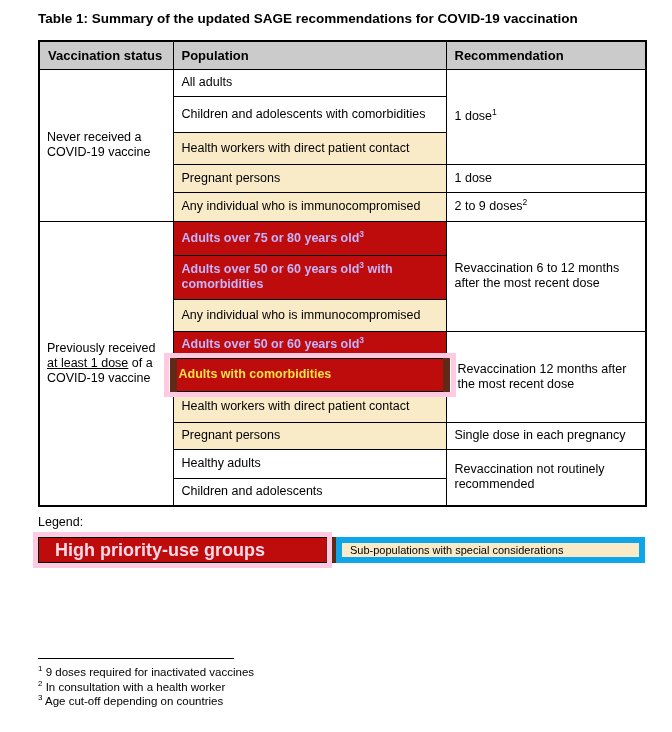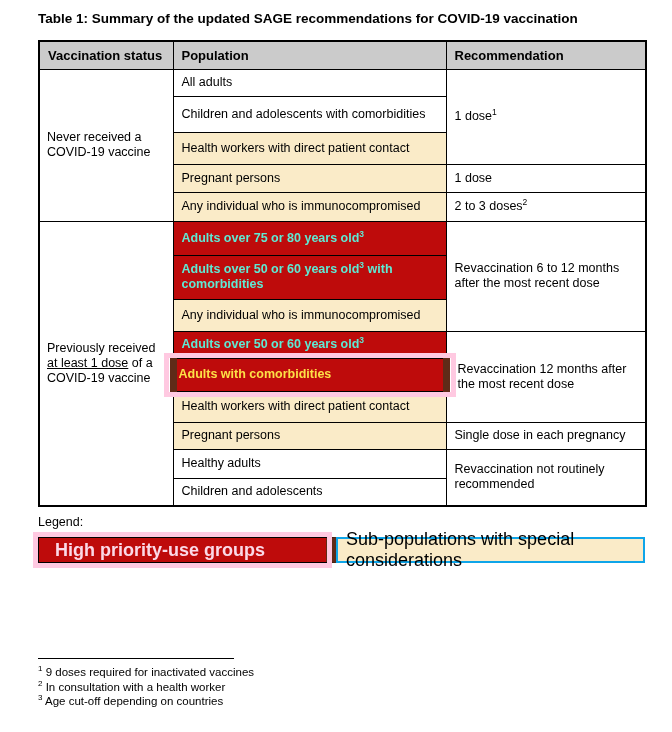--- a/index.html
+++ b/index.html
@@ -17,21 +17,21 @@
   table.sage{
     border-collapse:collapse;table-layout:fixed;width:607px;
     margin-top:13px;border:2px solid #000;
   }
   col.c-status{width:134px;} col.c-pop{width:273px;} col.c-rec{width:200px;}
   th,td{
     border:1px solid #000;font-size:12.5px;line-height:15px;
     vertical-align:middle;text-align:left;padding:2px 4px 2px 8px;
   }
   th{background:var(--header-gray);font-weight:bold;height:28px;font-size:13px;}
-  td.red{background:var(--red);color:#5eead4;font-weight:bold;}
+  td.red{background:var(--red);color:#c4b5fd;font-weight:bold;}
   td.cream{background:var(--cream);}
   td.status-cell{padding-left:7px;}
   sup{font-size:8.5px;line-height:0;}
   td.highlighted{
     position:relative;color:#fde047;
     border-left:7px solid var(--brown);border-right:7px solid var(--brown);
     padding-left:2px;
   }
   td.highlighted::after{
     content:"";position:absolute;top:-6px;bottom:-6px;left:-13px;right:-13px;
@@ -43,22 +43,22 @@
     position:relative;width:298px;height:26px;background:var(--red);
     border:1px solid #000;border-right:10px solid var(--brown);
     color:#fbd9e7;font-weight:bold;font-size:18px;
     display:flex;align-items:center;padding-left:16px;
   }
   .legend-red::after{
     content:"";position:absolute;top:-6px;bottom:-6px;left:-6px;right:-6px;
     border:5px solid var(--pink);pointer-events:none;z-index:5;
   }
   .legend-cream{
-    width:309px;height:26px;background:var(--cream);border:2px solid #0ea5e9;
-    font-size:18px;display:flex;align-items:center;padding-left:8px;
+    width:309px;height:26px;background:var(--cream);border:6px solid #0ea5e9;
+    font-size:11px;display:flex;align-items:center;padding-left:8px;
   }
   .footnotes{margin-top:95px;}
   .fn-divider{width:196px;border:0;border-top:1.5px solid #000;margin:0 0 6px 0;}
   .fn-line{font-size:11.5px;line-height:14.5px;}
   .fn-line sup{font-size:8px;}
 </style>
 </head>
 <body>
 
 <div class="page">
@@ -91,21 +91,21 @@
     </tr>
     <tr style="height:32px;">
       <td class="cream"><span>Health workers with direct patient contact</span></td>
     </tr>
     <tr style="height:28px;">
       <td class="cream"><span>Pregnant persons</span></td>
       <td><span>1 dose</span></td>
     </tr>
     <tr style="height:29px;">
       <td class="cream"><span>Any individual who is immunocompromised</span></td>
-      <td><span>2 to 3 doses</span><sup>2</sup></td>
+      <td><span>2 to 9 doses</span><sup>2</sup></td>
     </tr>
 
     <tr style="height:34px;">
       <td class="status-cell" rowspan="9">
         <div>Previously received</div>
         <div><u>at least 1 dose</u><span> of a</span></div>
         <div>COVID-19 vaccine</div>
       </td>
       <td class="red"><span>Adults over 75 or 80 years old</span><sup>3</sup></td>
       <td rowspan="3"><span>Revaccination 6 to 12 months after the most recent dose</span></td>

